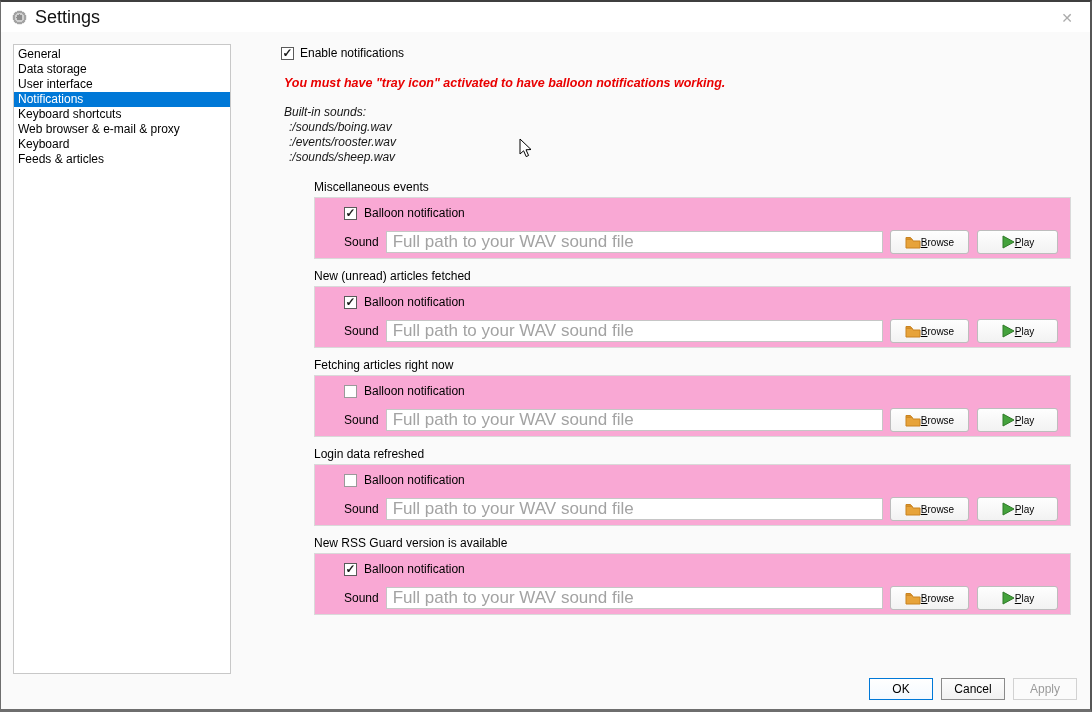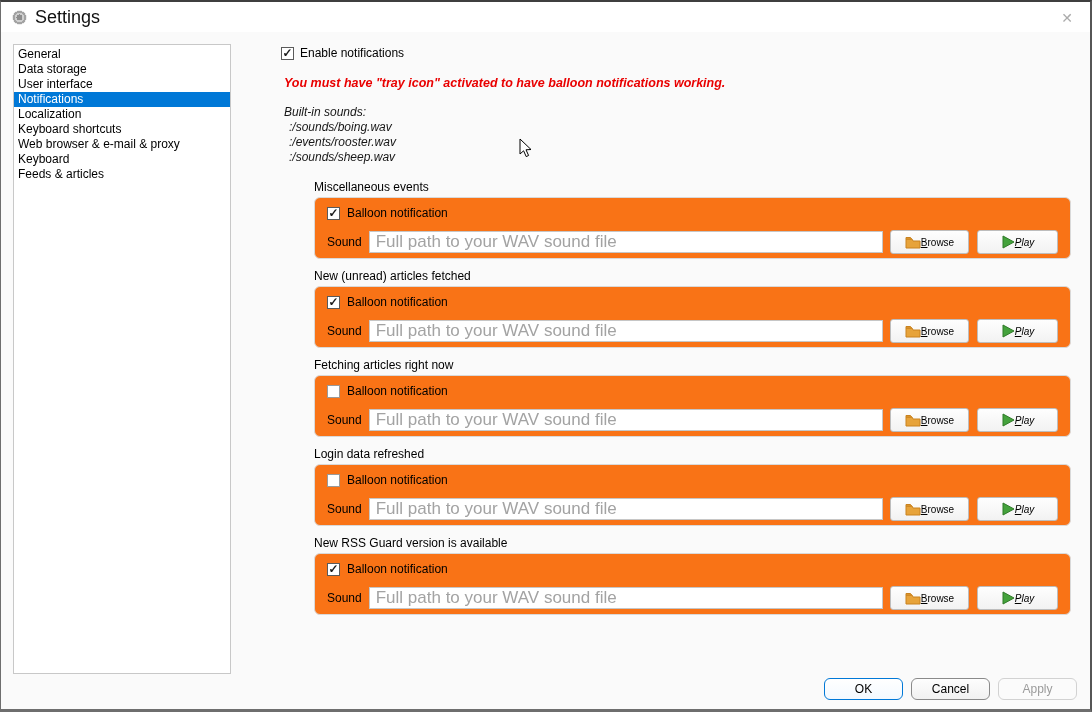--- a/index.html
+++ b/index.html
@@ -34,36 +34,36 @@
 
   .warning { position:absolute; left:283px; top:74px; color:var(--warning,#e90000); font-weight:bold; font-style:italic; font-size:12.5px; }
 
   .builtin { position:absolute; left:283px; top:103px; font-style:italic; line-height:15px; color:#161616; }
   .builtin .snd { padding-left:5px; }
 
   
   .sections { position:absolute; left:281px; top:178px; width:789px; }
   .section { margin-bottom:10px;margin-left:32px; }
   .section-title { height:15px; line-height:15px; margin-bottom:2px; color:#000; }
-  .groupbox { background:#f97316; border:1px solid #d9d9d9; border-radius:6px; height:62px; padding:7px 12px 0 12px; }
+  .groupbox { background:#f9a8d4; border:1px solid #d9d9d9; border-radius:0; height:62px; padding:7px 12px 0 29px; }
   .chkrow { display:flex; align-items:center; gap:7px; height:16px; }
   .soundrow { display:flex; align-items:center; margin-top:9px; }
   .sound-label { margin-right:7px; }
   .sound-input { flex:1; height:22px; border:1px solid #c6c6c6; background:#ffffff; padding:0 6px; font-family:"Liberation Sans",sans-serif; font-size:17px; color:#000; }
   .sound-input::placeholder { color:#a3a3a3; opacity:1; }
 
   .btn { display:flex; align-items:center; justify-content:center; gap:0; height:24px; border:1px solid #bdbdbd; border-radius:3px;
     background:linear-gradient(#fefefe,#f2f2f2); font-family:"Liberation Sans",sans-serif; font-size:10px; color:#000; cursor:default; }
   .btn-browse { width:79px; margin-left:7px; }
-  .btn-play  { width:81px; margin-left:8px;font-style:italic; }
+  .btn-play  { width:81px; margin-left:8px; }
   .mn { text-decoration:underline; }
 
   
   .footer { position:absolute; right:13px; bottom:9px; display:flex; gap:8px; }
-  .fbtn { width:79px; height:22px; border-radius:6px; display:flex; align-items:center; justify-content:center;
+  .fbtn { width:64px; height:22px; border-radius:0; display:flex; align-items:center; justify-content:center;
     font-family:"Liberation Sans",sans-serif; font-size:12px; background:linear-gradient(#fdfdfd,#f1f1f1); border:1px solid #8a8a8a; color:#000; cursor:default;margin-top:12px; }
   .fbtn.default { border:1px solid var(--selection,#0078d7); background:linear-gradient(#ffffff,#f3f9ff); }
   .fbtn.disabled { border:1px solid #d2d2d2; background:#fbfbfb; color:#9b9b9b; }
 
   .cursor { position:absolute; left:518px; top:136px; width:13px; height:20px; }
 </style>
 </head>
 <body>
 
 <div class="window">
@@ -72,21 +72,20 @@
     <span class="app-icon"></span>
     <span class="title-text">Settings</span>
     <span class="close-btn">✕</span>
   </div>
 
   <div class="sidebar">
     <div class="side-item">General</div>
     <div class="side-item">Data storage</div>
     <div class="side-item">User interface</div>
     <div class="side-item selected">Notifications</div>
-    <div class="side-item">Localization</div>
     <div class="side-item">Keyboard shortcuts</div>
     <div class="side-item">Web browser &amp; e-mail &amp; proxy</div>
     <div class="side-item">Keyboard</div>
     <div class="side-item">Feeds &amp; articles</div>
   </div>
 
   <div class="chk-enable">
     <span class="checkbox checked"></span>
     <span>Enable notifications</span>
   </div>

